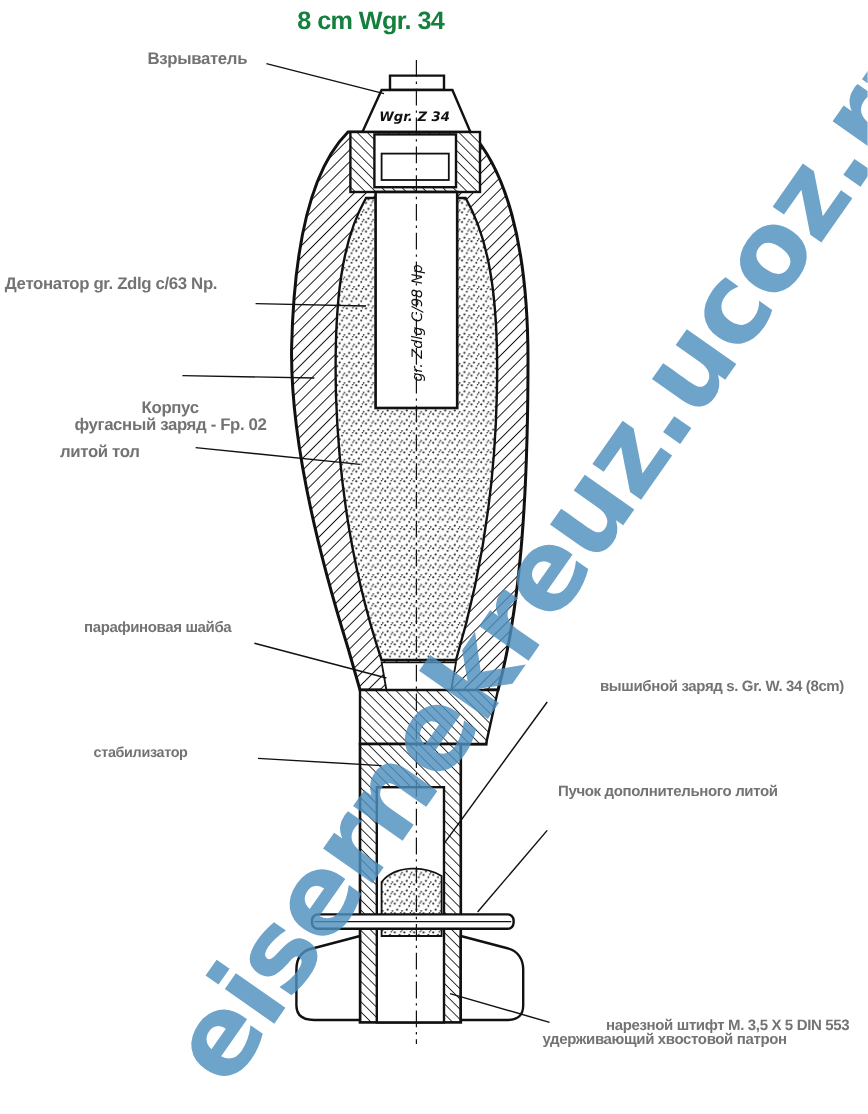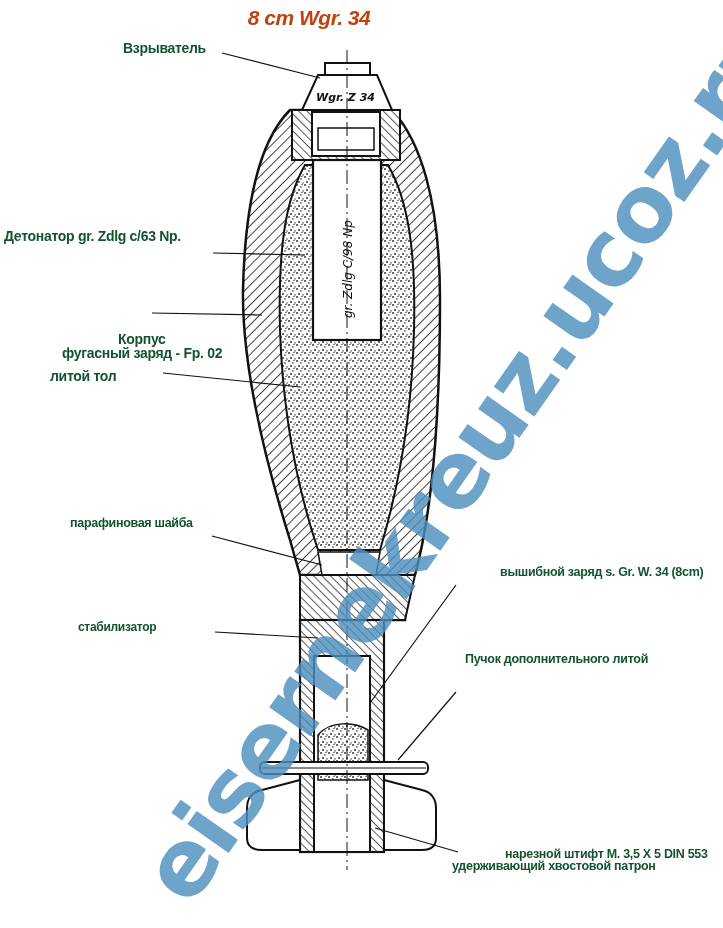--- a/index.html
+++ b/index.html
@@ -1,18 +1,18 @@
 <!DOCTYPE html>
 <html><head>
 <meta charset="utf-8">
 <style>
   html,body{margin:0;padding:0;background:#ffffff;}
   body{width:723px;height:928px;position:relative;overflow:hidden;font-family:"Liberation Sans","DejaVu Sans",sans-serif;}
-  .title{position:absolute;left:0;width:618px;top:6px;text-align:center;font-weight:bold;font-size:21px;color:#c2410c;letter-spacing:-0.5px;font-style:italic;}
-  .label{position:absolute;font-weight:bold;color:#14532d;white-space:nowrap;letter-spacing:-0.3px;}
+  .title{position:absolute;left:0;width:618px;top:6px;text-align:center;font-weight:bold;font-size:21px;color:#15803d;letter-spacing:-0.5px;}
+  .label{position:absolute;font-weight:bold;color:#737373;white-space:nowrap;letter-spacing:-0.3px;}
   .s14{font-size:14px;}
   .s12{font-size:12.5px;}
   .s17{font-size:12px;}
   svg.diagram{position:absolute;left:0;top:0;}
   .wm{position:absolute;left:120px;top:860px;transform-origin:0 0;transform:rotate(-55deg);font-size:92px;font-weight:bold;color:#4f8fbf;opacity:0.82;white-space:nowrap;letter-spacing:-2px;font-family:"DejaVu Sans",sans-serif;}
 </style>
 </head>
 <body>
 
 <div class="title">8 cm Wgr. 34</div>

